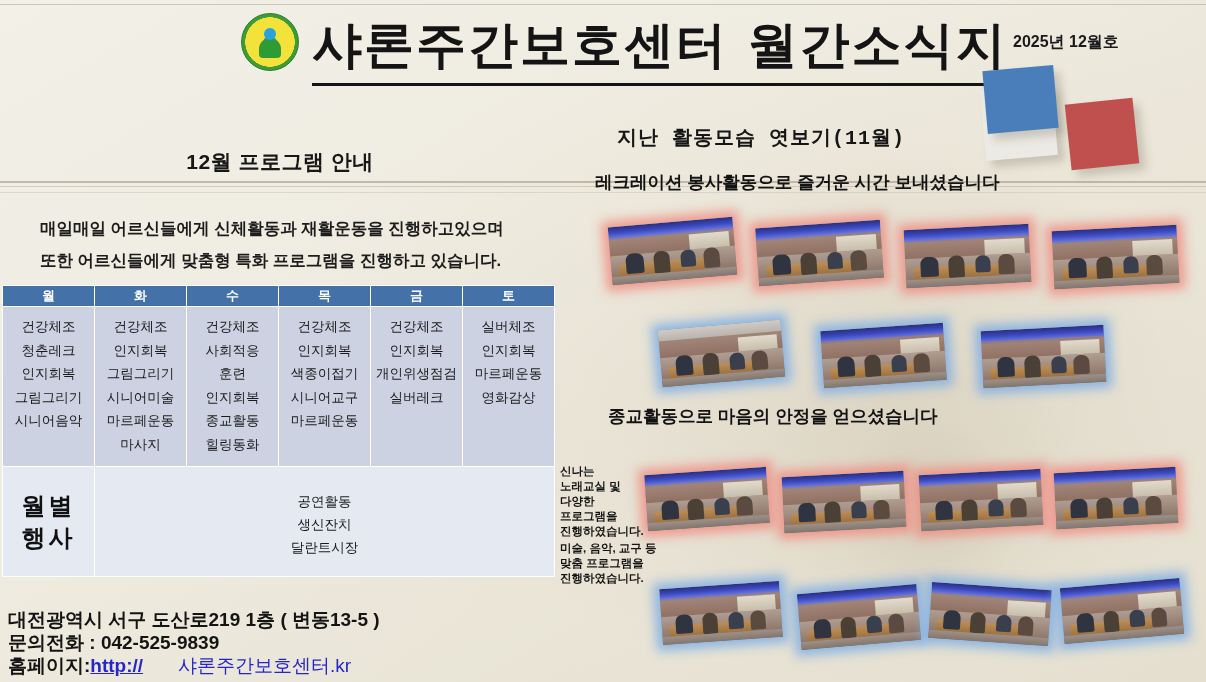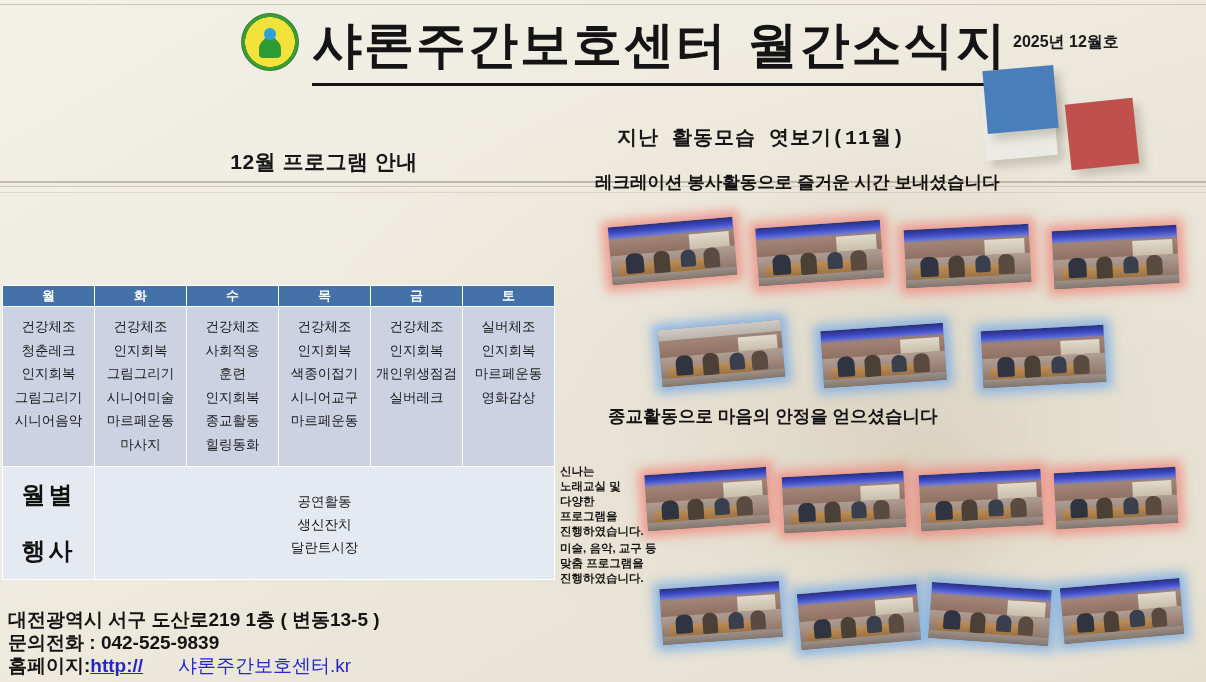--- a/index.html
+++ b/index.html
@@ -72,21 +72,20 @@
   .sq.white { left: 983px; top: 88px; width: 72px; height: 70px; background:#eceae4; transform: rotate(-5deg); }
   .sq.blue  { left: 985px; top: 68px; width: 71px; height: 63px; background:#4A7EBB; transform: rotate(-5deg); }
   .sq.red   { left: 1068px; top: 101px; width: 68px; height: 66px; background:#C0504D; transform: rotate(-6deg); }
 
   
   #left-head {
     position: absolute; left: 0; top: 148px; width: 560px;
     text-align: center;
     font-size: 21px; font-weight: bold; color: #171717;
     letter-spacing: 0.5px;
-    margin-left: 44px;
   }
   .hr-a { position:absolute; left:0; top:181px; width:1206px; height:2px; background: rgba(160,154,136,0.60); }
   .hr-b { position:absolute; left:0; top:186px; width:1206px; height:1px; background: rgba(182,176,158,0.55); }
   .hr-c { position:absolute; left:0; top:192px; width:1206px; height:1px; background: rgba(196,190,172,0.45); }
 
   #intro {
     position: absolute; left: 40px; top: 212px; width: 520px;
     font-size: 16.5px; font-weight: bold; color: #1c1c1c;
     line-height: 32px;
     text-align: left;
@@ -118,21 +117,21 @@
     font-size: 13.5px; color: #1a1a1a; line-height: 23.5px;
     white-space: nowrap;
   }
   #schedule td.evt-label {
     background: #e4e9f2;
     border: 1px solid #ffffff;
     text-align: center;
     vertical-align: middle;
     font-size: 24px; font-weight: bold; color: #111;
     letter-spacing: 3px;
-    line-height: 56px;
+    line-height: 32px;
     height: 110px;
   }
   #schedule td.evt-body {
     background: #e4e9f2;
     border: 1px solid #ffffff;
     text-align: center;
     vertical-align: top;
     padding-top: 23px;
   }
   #schedule td.evt-body div {
@@ -235,20 +234,24 @@
   <div class="sq white"></div>
   <div class="sq blue"></div>
   <div class="sq red"></div>
 
   <div id="left-head">12월 프로그램 안내</div>
 
   <div class="hr-a"></div>
   <div class="hr-b"></div>
   <div class="hr-c"></div>
 
+  <div id="intro">
+    <div>매일매일 어르신들에게 신체활동과 재활운동을 진행하고있으며</div>
+    <div>또한 어르신들에게 맞춤형 특화 프로그램을 진행하고 있습니다.</div>
+  </div>
 
   <table id="schedule">
     <thead>
       <tr>
         <th>월</th>
         <th>화</th>
         <th>수</th>
         <th>목</th>
         <th>금</th>
         <th>토</th>

